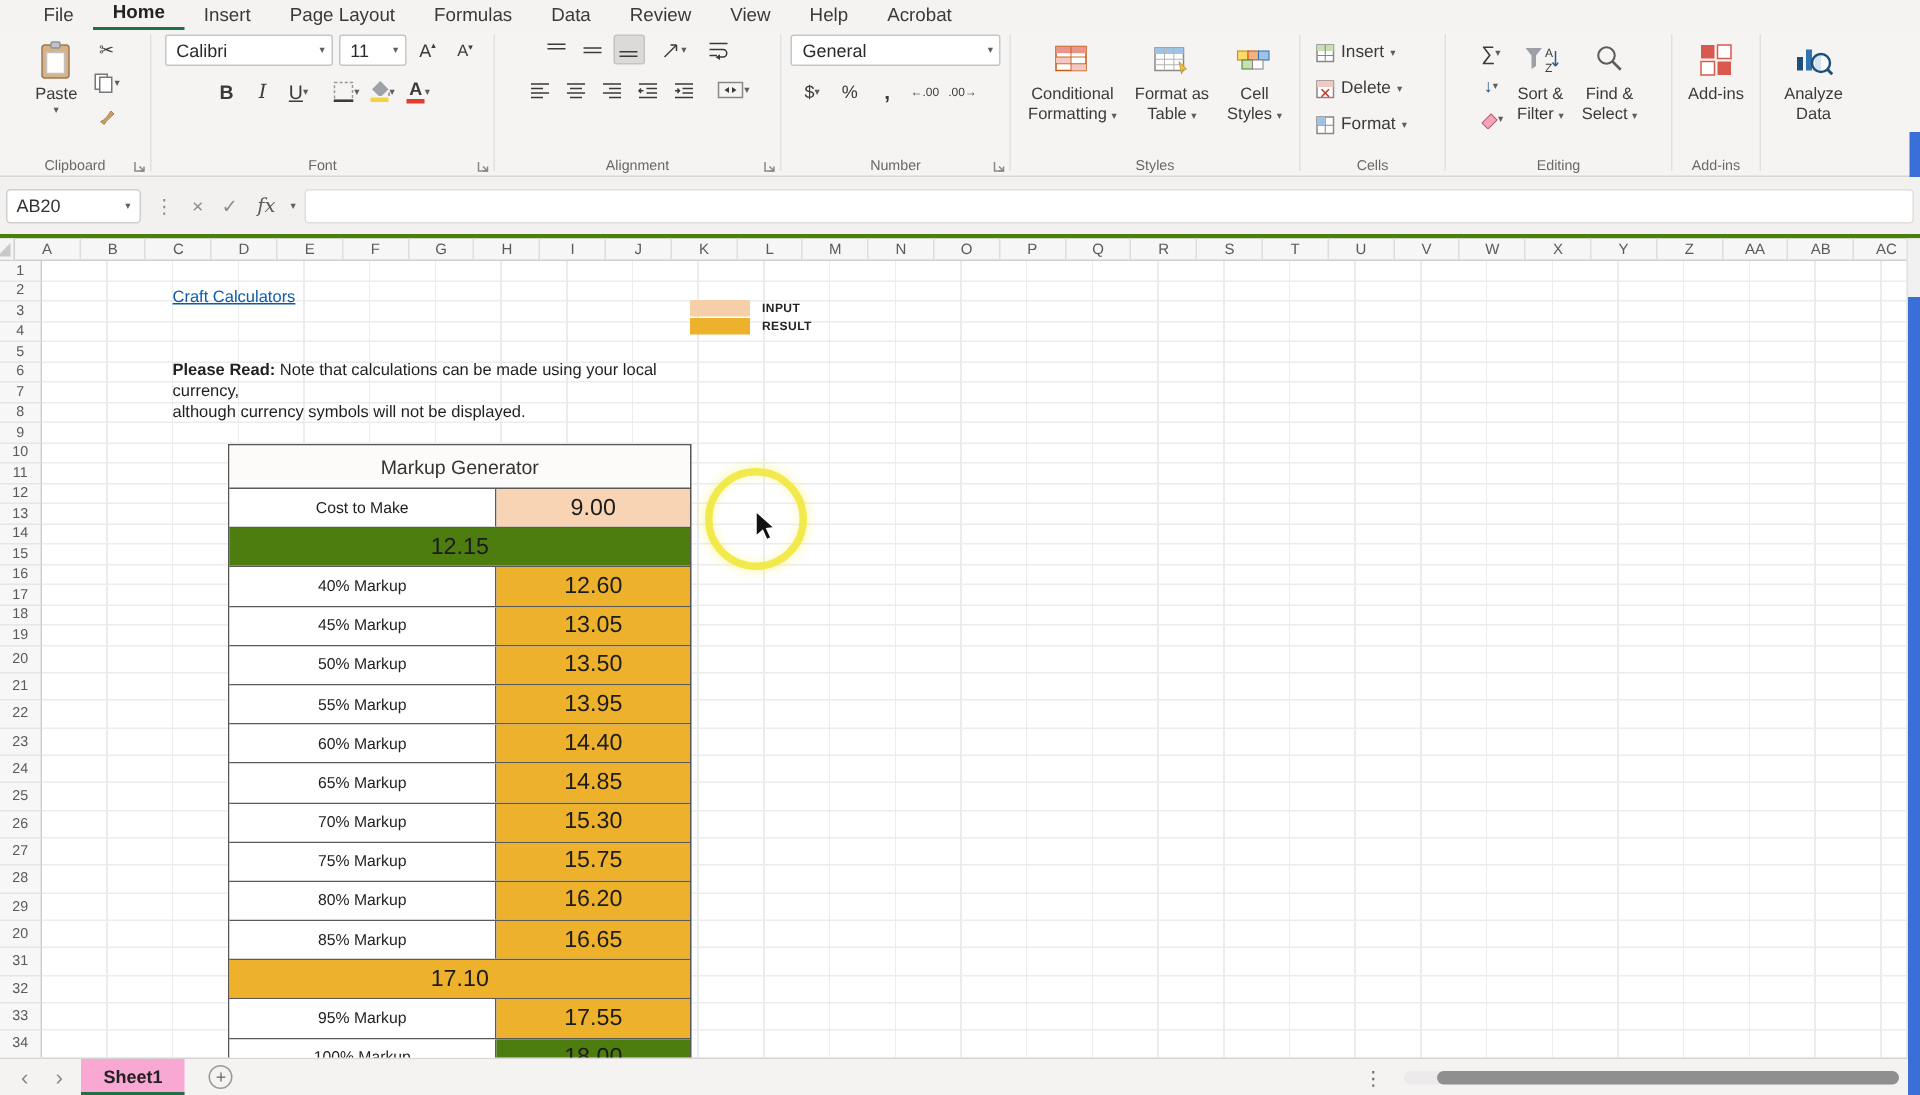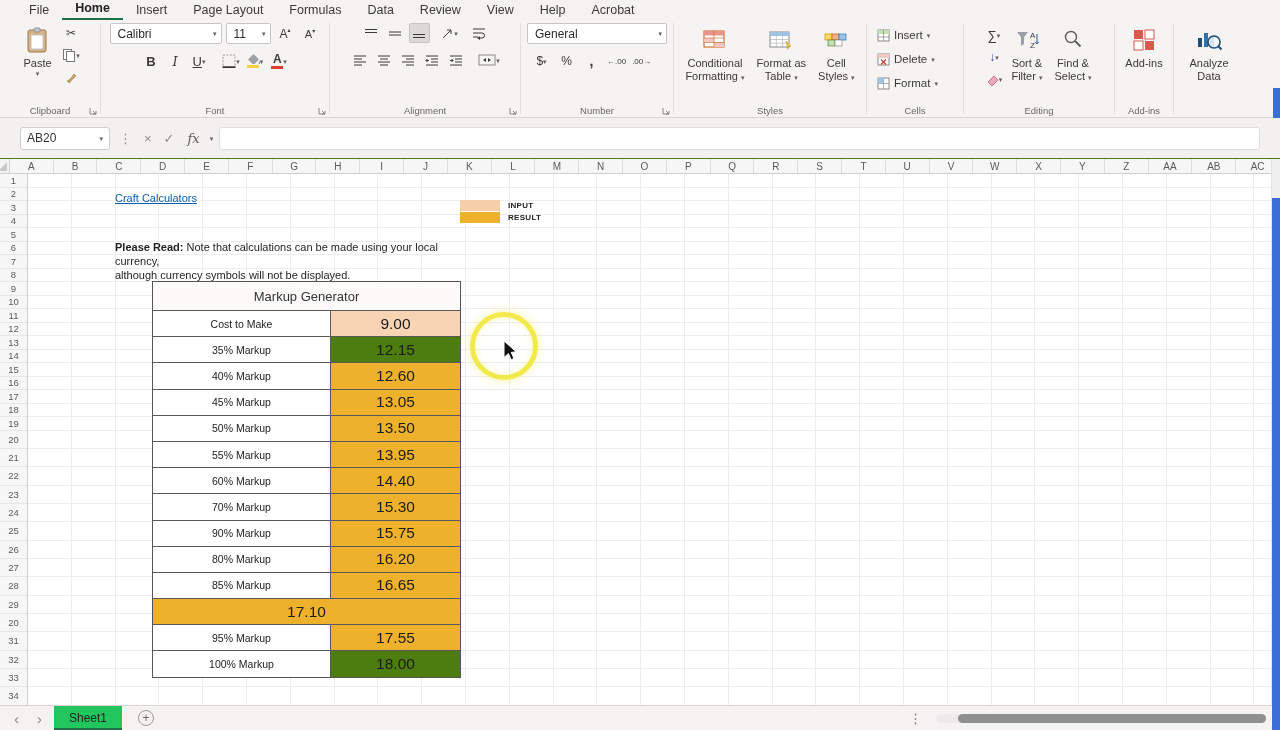--- a/index.html
+++ b/index.html
@@ -28,21 +28,21 @@
   .minicol{display:flex;flex-direction:column;justify-content:flex-start;gap:2px;margin-left:2px}
   .rrow{display:flex;align-items:center;gap:1px}
   .boldB{font-weight:700;font-size:13px}
   .italI{font-style:italic;font-family:"DejaVu Serif",serif;font-size:13px}
   .undU{text-decoration:underline;font-size:13px}
   .acolor{display:flex;flex-direction:column;align-items:center;line-height:10px}
   .acolor .bar{width:12px;height:3px;margin-top:1px}
   .cellrow{display:flex;align-items:center;gap:4px;height:24px;width:100%;padding-left:6px;font-size:11.5px;color:#3b3a39}
 
   
-  .fbar{height:41px;background:#f3f1f0;display:flex;align-items:center;padding:0 20px;gap:6px;border-bottom:1px solid #4d7c0f}
+  .fbar{height:41px;background:#f3f1f0;display:flex;align-items:center;padding:0 4px;gap:6px;border-bottom:3px solid #4d7c0f}
   .namebox{width:90px;height:23px;background:#fff;border:1px solid #d1cfcd;border-radius:3px;display:flex;align-items:center;justify-content:space-between;padding:0 6px;font-size:12px;color:#333}
   .fb-ic{color:#8f8d8b;font-size:13px;padding:0 3px}
   .fxlbl{font-family:"DejaVu Serif",serif;font-style:italic;font-size:13px;color:#5f5d5b;padding:0 4px}
   .ffield{flex:1;height:23px;background:#fff;border:1px solid #e0dedc;border-radius:3px}
 
   
   .colheaders{height:15px;display:flex;background:#f6f6f6;border-bottom:1px solid #cfcfcf;font-size:10px;color:#5a5a5a}
   .corner{width:28px;border-right:1px solid #cfcfcf;position:relative;background:#f4f4f4}
   .corner:after{content:"";position:absolute;right:2px;bottom:2px;border-left:9px solid transparent;border-bottom:9px solid #c9c9c9}
   .colh{width:43.8px;flex:0 0 43.8px;display:flex;align-items:center;justify-content:center;border-right:1px solid #dedede}
@@ -57,37 +57,37 @@
     background-image:repeating-linear-gradient(to right,transparent 0px,transparent 42.8px,#ececec 42.8px,#ececec 43.8px)}
   .sheetcontent{position:absolute;inset:0;z-index:2}
 
   .linktext{position:absolute;left:115px;top:18px;font-size:11px;color:#0b5cab;text-decoration:underline}
   .legend{position:absolute;left:460px;top:26px;display:flex;flex-direction:column;gap:1px}
   .legrow{display:flex;align-items:center;gap:8px}
   .legswatch{width:40px;height:11px}
   .leglabel{font-size:8px;font-weight:700;color:#222;letter-spacing:.3px}
   .note{position:absolute;left:115px;top:66px;font-size:11px;color:#1f1f1f;line-height:14px;width:360px}
 
-  .mtable{position:absolute;left:152px;top:107px;width:309px;border:1px solid #555;background:#fff;z-index:4}
+  .mtable{position:absolute;left:152px;top:122px;width:309px;border:1px solid #555;background:#fff;z-index:4}
   .mtitle{height:28px;display:flex;align-items:center;justify-content:center;font-size:13px;color:#333;background:#fcfbfa}
   .mrow{display:flex;height:26.2px;border-top:1px solid #5a5a5a}
   .mlabel{width:178px;border-right:1px solid #5a5a5a;display:flex;align-items:center;justify-content:center;font-size:10.5px;color:#222;background:#fff}
   .mvalue{flex:1;display:flex;align-items:center;justify-content:center;font-size:15.5px;color:#1c1c1c}
 
   
   .ring{position:absolute;left:470px;top:312px;width:68px;height:68px;border:5px solid #f1e93e;border-radius:50%;opacity:.92;box-shadow:0 0 8px rgba(241,233,62,.55), inset 0 0 6px rgba(241,233,62,.4);z-index:20}
   .cursor{position:absolute;left:503px;top:340px;z-index:21}
   .vrail{position:absolute;right:0;top:159px;width:9px;height:546px;background:#f0f0f0;border-left:1px solid #e2e2e2;z-index:15}
   .vthumb{position:absolute;right:0;top:198px;width:8px;height:532px;background:#3a6fd8;z-index:16}
   .bluetop{position:absolute;right:0;top:88px;width:7px;height:30px;background:#3a6fd8;z-index:16}
 
   
   .tabbar{height:25px;background:#f5f3f2;border-top:1px solid #d8d6d4;display:flex;align-items:center;padding:0 8px;gap:6px;position:relative}
   .navarr{color:#8a8a8a;font-size:15px;padding:0 6px;line-height:1}
-  .sheettab{background:#22c55e;border-bottom:2.5px solid #1f7145;padding:3px 15px 2px;font-size:12px;color:#222;font-weight:400;height:24px;display:flex;align-items:center}
+  .sheettab{background:#f9a8d4;border-bottom:2.5px solid #1f7145;padding:3px 15px 2px;font-size:12px;color:#222;font-weight:700;height:24px;display:flex;align-items:center}
   .addsheet{width:16px;height:16px;border:1px solid #9a9a9a;border-radius:50%;display:flex;align-items:center;justify-content:center;color:#6a6a6a;font-size:12px;line-height:1;margin-left:10px}
   .kebab{position:absolute;right:358px;color:#6a6a6a;font-size:13px}
   .hscroll{position:absolute;right:14px;width:330px;height:9px;background:#eceaea;border-radius:5px}
   .hthumb{position:absolute;right:0;width:308px;height:9px;background:#8f8f8f;border-radius:5px}
 
   svg{display:block}
 </style>
 </head>
 <body>
 
@@ -627,21 +627,20 @@
       </div>
 
       <div class="mtable">
         <div class="mtitle">Markup Generator</div>
         <div>
             <div class="mrow">
               <div class="mlabel">Cost to Make</div>
               <div class="mvalue" style="background: rgb(248, 212, 180);">9.00</div>
             </div>
             <div class="mrow">
-              <div class="mlabel">35% Markup</div>
               <div class="mvalue" style="background: #4d7c0f;">12.15</div>
             </div>
             <div class="mrow">
               <div class="mlabel">40% Markup</div>
               <div class="mvalue" style="background: rgb(238, 177, 43);">12.60</div>
             </div>
             <div class="mrow">
               <div class="mlabel">45% Markup</div>
               <div class="mvalue" style="background: rgb(238, 177, 43);">13.05</div>
             </div>
@@ -651,25 +650,29 @@
             </div>
             <div class="mrow">
               <div class="mlabel">55% Markup</div>
               <div class="mvalue" style="background: rgb(238, 177, 43);">13.95</div>
             </div>
             <div class="mrow">
               <div class="mlabel">60% Markup</div>
               <div class="mvalue" style="background: rgb(238, 177, 43);">14.40</div>
             </div>
             <div class="mrow">
+              <div class="mlabel">65% Markup</div>
+              <div class="mvalue" style="background: rgb(238, 177, 43);">14.85</div>
+            </div>
+            <div class="mrow">
               <div class="mlabel">70% Markup</div>
               <div class="mvalue" style="background: rgb(238, 177, 43);">15.30</div>
             </div>
             <div class="mrow">
-              <div class="mlabel">90% Markup</div>
+              <div class="mlabel">75% Markup</div>
               <div class="mvalue" style="background: rgb(238, 177, 43);">15.75</div>
             </div>
             <div class="mrow">
               <div class="mlabel">80% Markup</div>
               <div class="mvalue" style="background: rgb(238, 177, 43);">16.20</div>
             </div>
             <div class="mrow">
               <div class="mlabel">85% Markup</div>
               <div class="mvalue" style="background: rgb(238, 177, 43);">16.65</div>
             </div>

